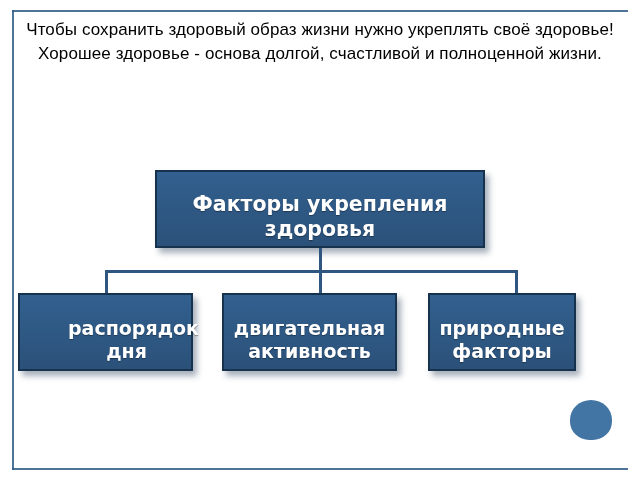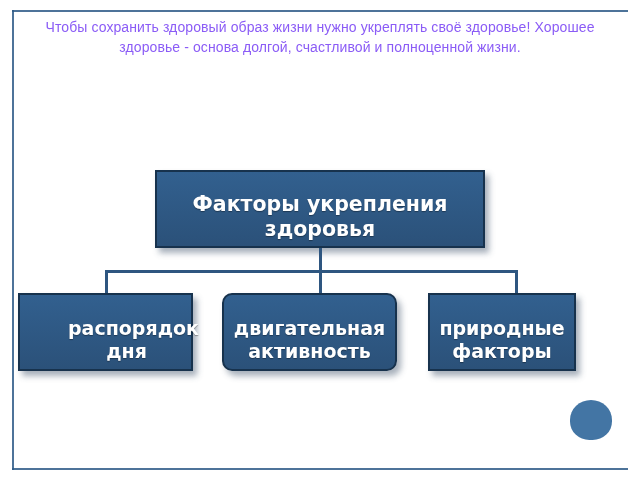--- a/index.html
+++ b/index.html
@@ -48,23 +48,23 @@
     background: #2e5a87;
     opacity: 0.85;
   }
 
   .headline {
     position: absolute;
     left: 22px;
     top: 18px;
     width: 596px;
     text-align: center;
-    font-size: 14px;
+    font-size: 17px;
     line-height: 1.42;
-    color: #8b5cf6;
+    color: #000000;
     letter-spacing: 0.1px;
   }
 
   
   .diagram {
     position: absolute;
     left: 0;
     top: 150px;
     width: 640px;
     height: 260px;
@@ -101,21 +101,21 @@
     font-size: 20.5px;
     background: linear-gradient(180deg, #32608f 0%, #2b5179 100%);
   }
   .node-child {
     top: 143px;
     height: 78px;
     font-size: 19px;
     background: linear-gradient(180deg, #32608f 0%, #2b5179 100%);
   }
   .node-c1 { left: 18px;  width: 175px; padding-left: 48px; }
-  .node-c2 { left: 222px; width: 175px; border-radius: 10px; }
+  .node-c2 { left: 222px; width: 175px; }
   .node-c3 { left: 428px; width: 148px; }
 
   
   .conn {
     position: absolute;
     background: #2e5680;
   }
   .conn-v-root { left: 319px; top: 98px;  width: 3px; height: 24px; }
   .conn-h      { left: 105px; top: 120px; width: 413px; height: 3px; }
   .conn-v-1    { left: 105px; top: 120px; width: 3px; height: 24px; }

